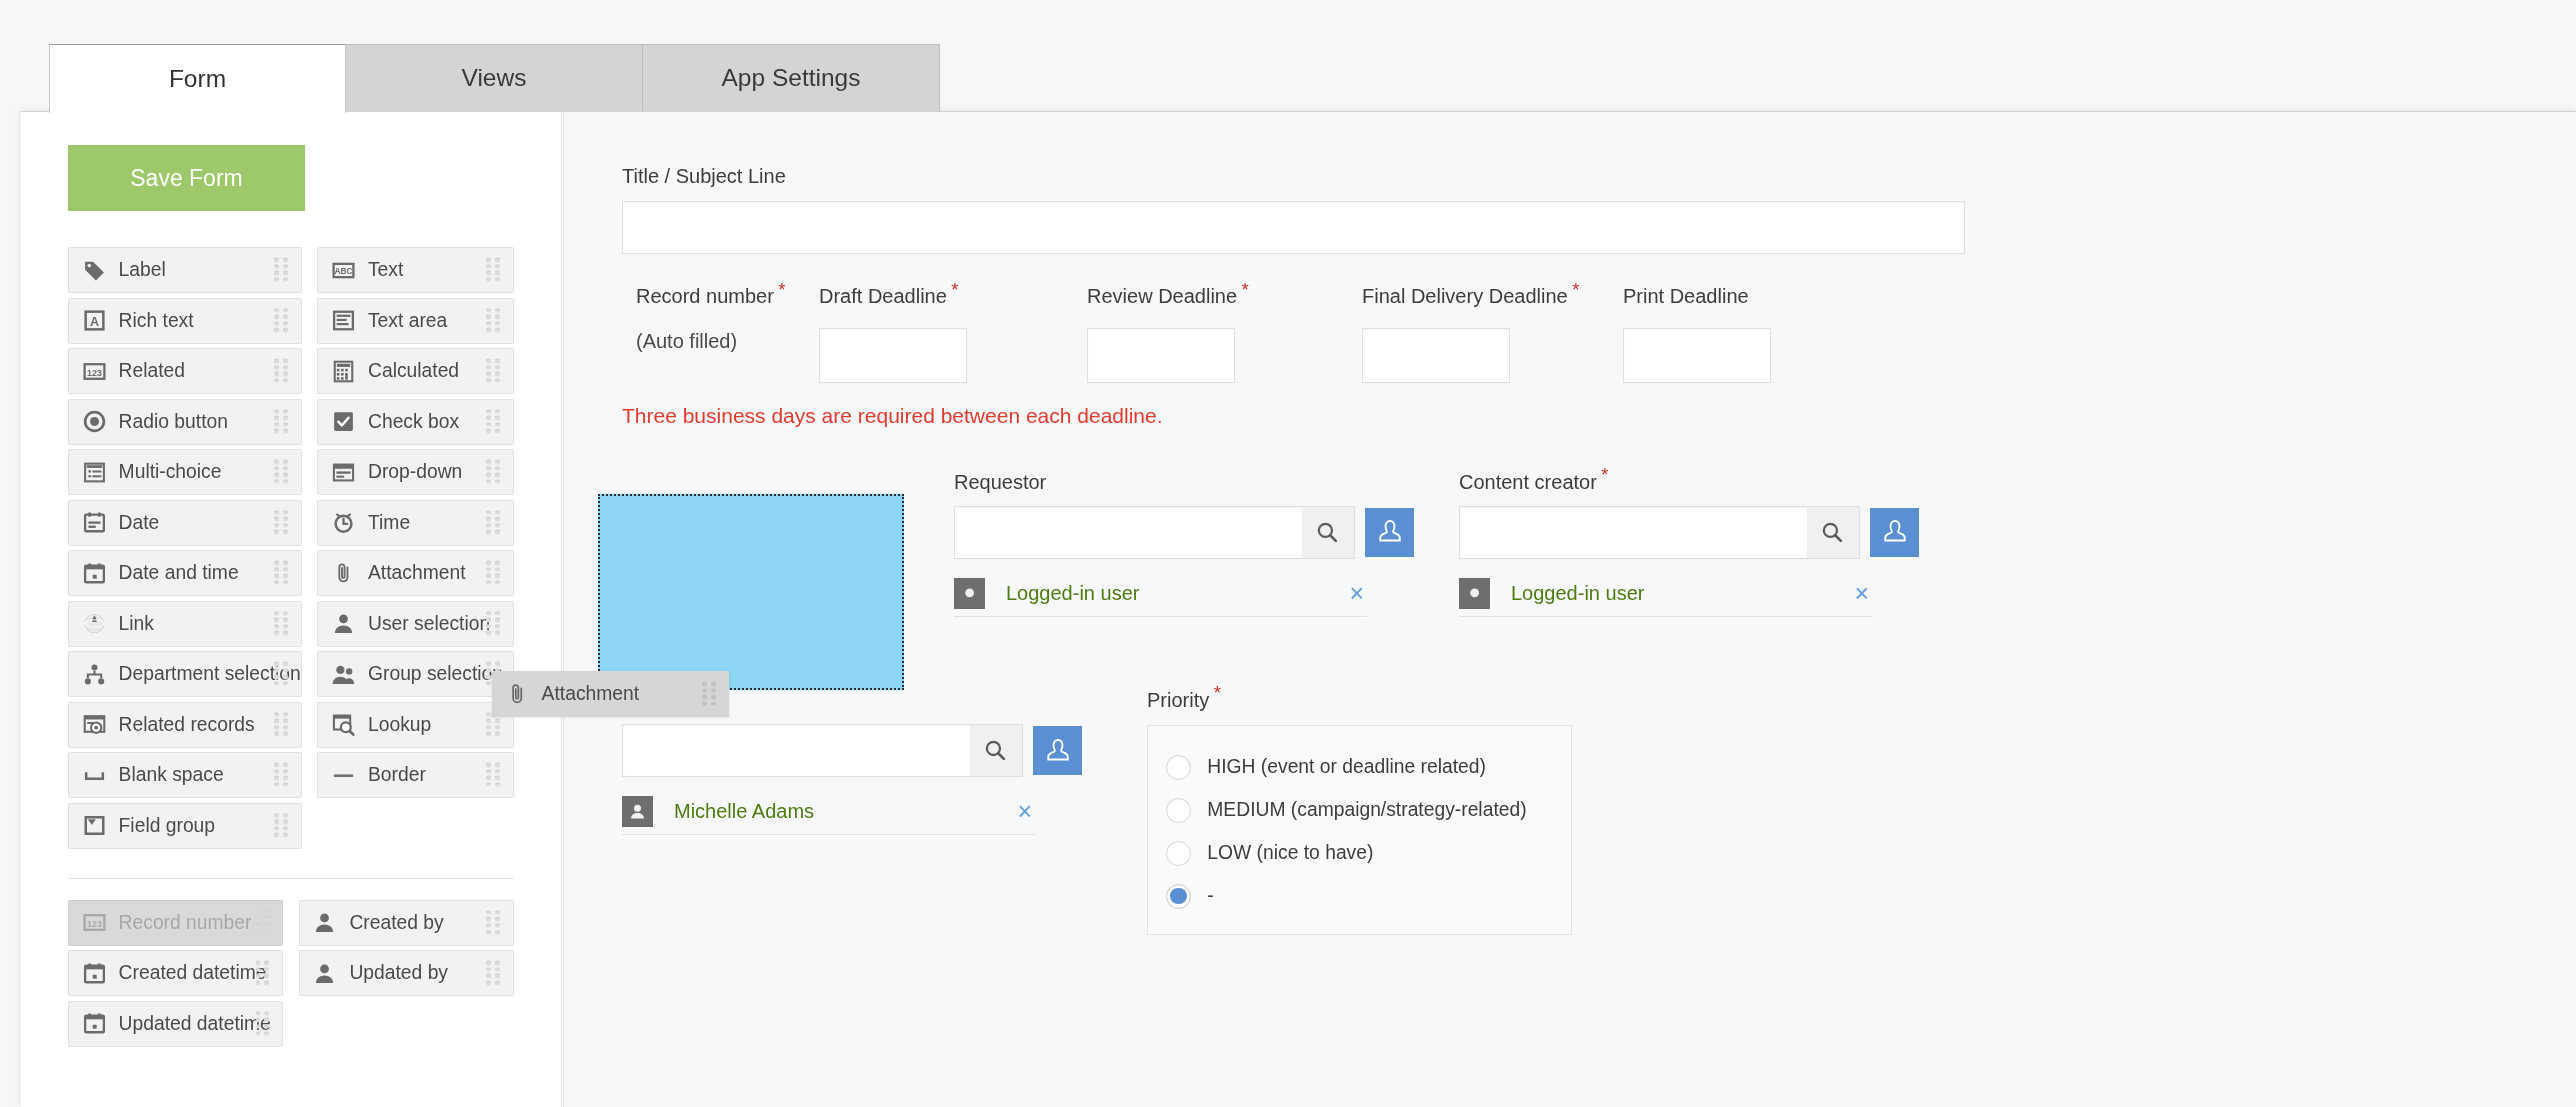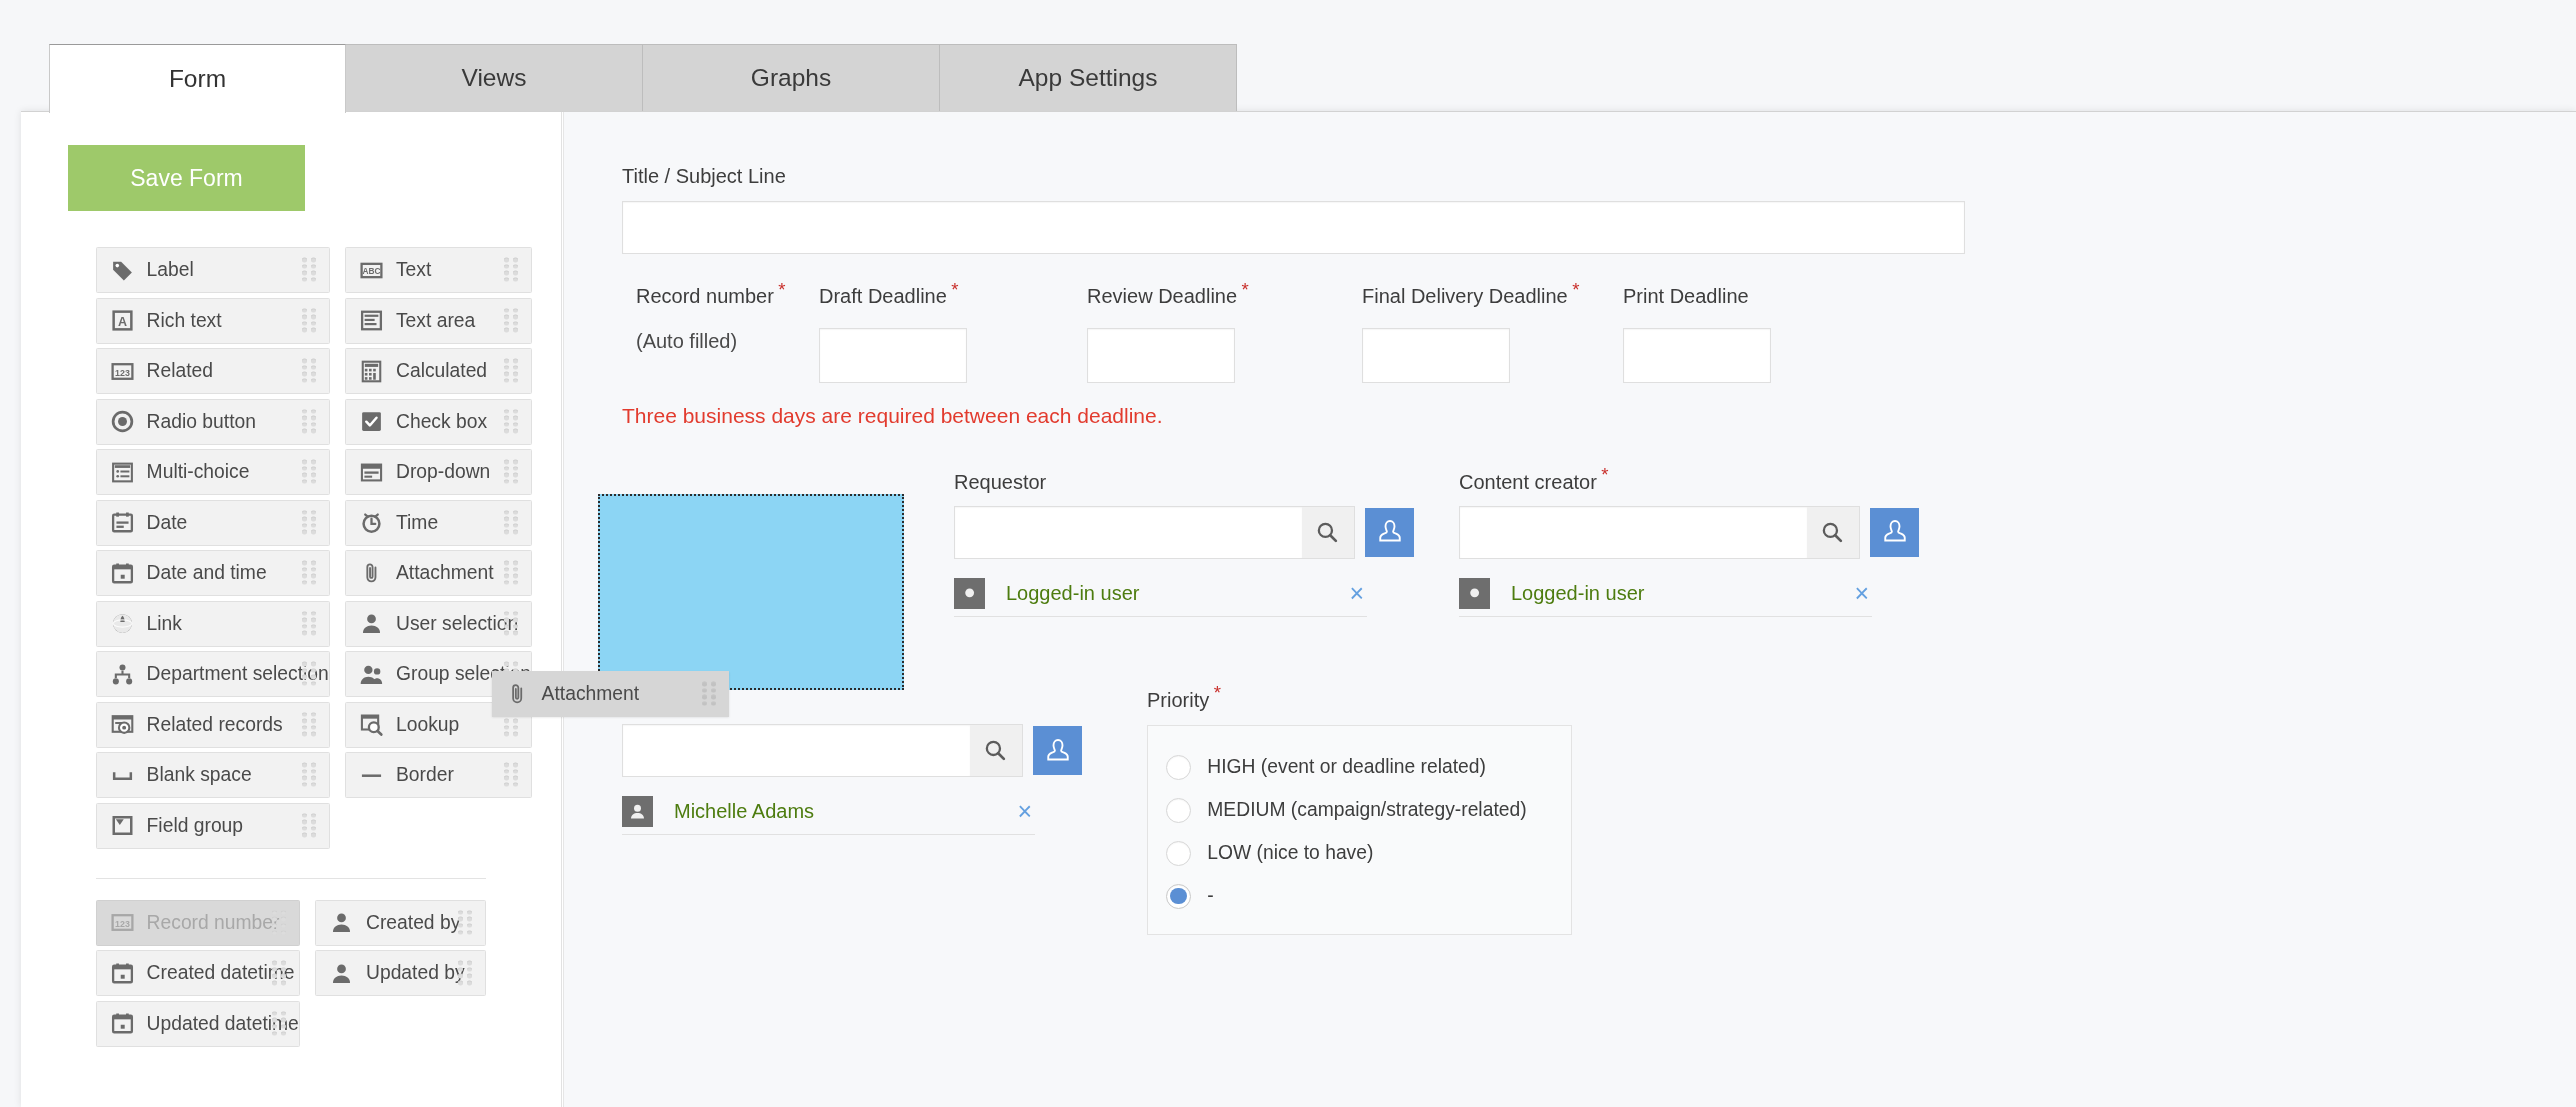--- a/index.html
+++ b/index.html
@@ -53,21 +53,21 @@
   }
   .save-btn {
     margin-left: 47px;
     width: 237px; height: 66px;
     background: #9ec96a;
     color: #fff; font-size: 23px;
     display: flex; align-items: center; justify-content: center;
     cursor: pointer; border: none;
     font-family: "Liberation Sans", sans-serif;
   }
-  .palette { margin-top: 36px; padding: 0 75px; position: relative; }
+  .palette { margin-top: 36px; padding: 0 47px; position: relative; }
   .pal-cols { display: flex; gap: 15.6px; }
   .pal-col { width: 237px; }
   .pal-item {
     position: relative;
     height: 46px; margin-bottom: 4.5px;
     background: #f2f2f2;
     border: 0.7px solid #e0e0e0;
     border-radius: 1.5px;
     display: flex; align-items: center;
     padding-left: 12.6px;
@@ -172,23 +172,20 @@
 <body>
 
 <div id="root">
 
   <div class="tabstrip">
     <div class="tab active">
         <span>Form</span>
       </div>
     <div class="tab">
         <span>Views</span>
-      </div>
-    <div class="tab">
-        <span>Graphs</span>
       </div>
     <div class="tab">
         <span>App Settings</span>
       </div>
   </div>
 
   <div class="app-panel">
 
     <div class="sidebar">
       <div class="save-btn">

